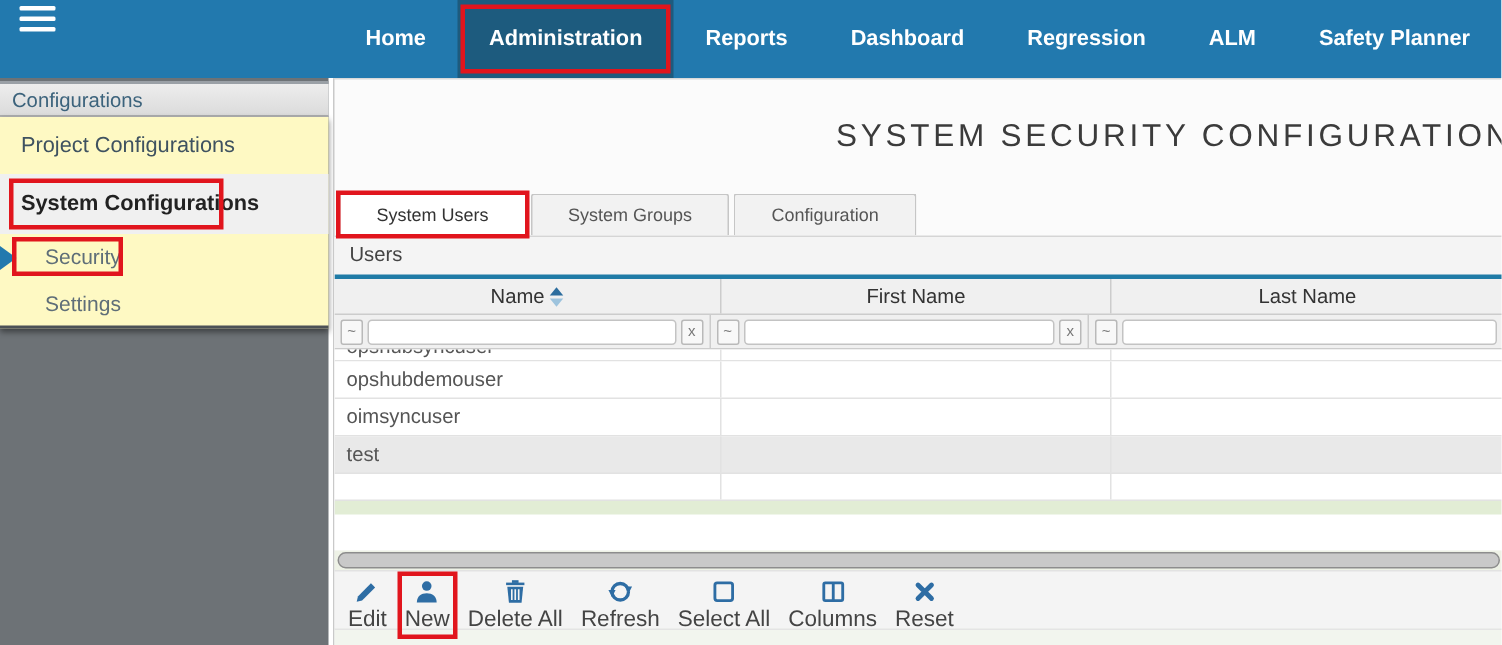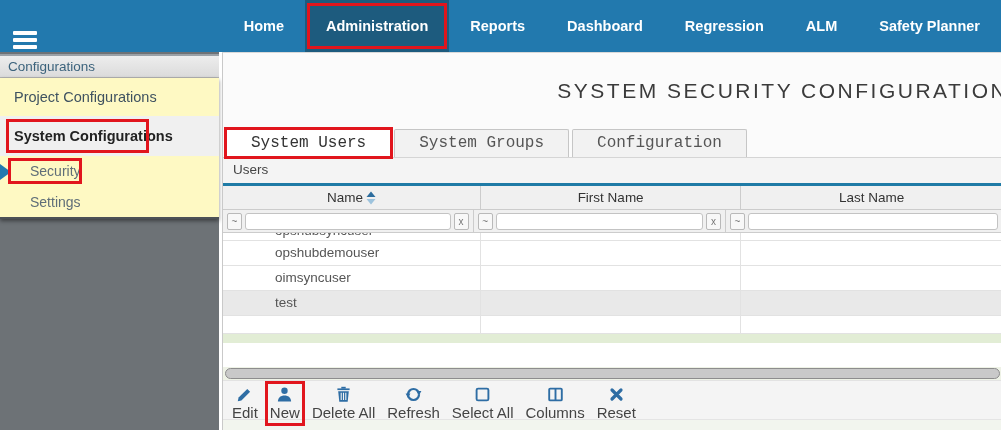--- a/index.html
+++ b/index.html
@@ -4,21 +4,21 @@
 <style>
   * { margin:0; padding:0; box-sizing:border-box; }
   html,body { width:1001px; height:430px; }
   body {
     position:relative; overflow:hidden; background:#ffffff;
     font-family:"Liberation Sans", sans-serif; -webkit-font-smoothing:antialiased;
   }
 
   
   .navbar { position:absolute; top:0; left:0; width:1001px; height:52px;
-            background:#2279ae; display:flex; align-items:flex-end; }
+            background:#2279ae; display:flex; align-items:flex-start; }
   .hamburger { margin-left:13px; width:24px; cursor:pointer; }
   .hamburger .bar { height:3.5px; background:#fff; border-radius:1px; margin:3.5px 0; }
   .nav-items { margin-left:auto; display:flex; height:100%; color:#fff;
                font-size:14.5px; font-weight:600; }
   .nav-item { padding:0 21px; display:flex; align-items:center; position:relative;
               cursor:pointer; white-space:nowrap; }
   .nav-item.active { background:#1d5b7e; }
 
   .red-box { position:absolute; border:3px solid #e1151d; pointer-events:none; z-index:5; }
 
@@ -41,21 +41,21 @@
 
   
   .main { position:absolute; top:52px; left:222px; width:779px; height:378px;
           background:#fbfbfb; border-left:1px solid #c9c9c9; border-top:1px solid #d9d9d9; }
   .page-title { position:absolute; top:26px; left:568px; transform:translateX(-50%);
                 font-size:21px; letter-spacing:2.5px; color:#3b3b3b; white-space:nowrap; }
 
   .tabs { position:absolute; top:75px; left:3px; display:flex; gap:3px; align-items:flex-end; }
   .tab { height:28px; line-height:27px; padding:0 24px; background:#f2f2f2;
          border:1px solid #c6c6c6; border-bottom:none; border-radius:2px 2px 0 0;
-         font-size:16px; color:#555; cursor:pointer; position:relative;font-family:Liberation Mono, monospace; }
+         font-size:12px; color:#555; cursor:pointer; position:relative; }
   .tab.active { background:#fff; color:#333; height:29px; line-height:28px; }
 
   
   .grid { position:absolute; top:104px; left:0; width:779px; height:210px;
           border-top:1px solid #d5d5d5; overflow:hidden; background:#fff; }
   .users-bar { height:28px; background:#f4f4f4; border-bottom:3px solid #1f7ba6;
                font-size:13.5px; color:#444; line-height:24px; padding-left:10px; }
   .hdr-row { display:flex; background:#f0f0f0; height:24px; border-bottom:1px solid #cccccc; }
   .hdr-cell { border-right:1px solid #cccccc; font-size:13.5px; color:#333;
               display:flex; align-items:center; justify-content:center; gap:3px; cursor:pointer; }
@@ -64,21 +64,21 @@
                  gap:3px; padding:0 4px; }
   .c0 { width:277px; } .c1 { width:279px; } .c2 { width:280px; }
   .op-btn,.clear-btn { width:15px; height:17px; border:1px solid #b9b9b9; background:#f8f8f8;
                  border-radius:2px; font-size:10px; color:#777; text-align:center;
                  line-height:15px; cursor:pointer; flex:none; }
   .filter-input { flex:1; height:17px; border:1px solid #c3c3c3; border-radius:3px;
                   min-width:0; outline:none; padding:0 4px; font-size:12px; }
   .row { display:flex; height:25px; border-bottom:1px solid #e2e2e2; background:#fff;
          font-size:13.5px; color:#555; cursor:pointer; }
   .cell { padding-left:8px; line-height:24px; border-right:1px solid #e2e2e2;
-          overflow:hidden; white-space:nowrap;margin-left:44px; }
+          overflow:hidden; white-space:nowrap; }
   .row.clipped { height:8px; }
   .row.clipped .cell span { display:block; margin-top:-14px; }
   .row.selected { background:#e9e9e9; }
   .row.empty { height:18px; }
   .green-row { height:9px; background:#e2edd5; }
 
   .hscroll { position:absolute; top:314px; left:0; width:779px; height:13px;
              background:#eef2e6; padding:1px 2px; }
   .hscroll .thumb { height:11px; width:100%; background:#c9c9c9;
                     border:1px solid #8d8d8d; border-radius:6px; cursor:pointer; }

